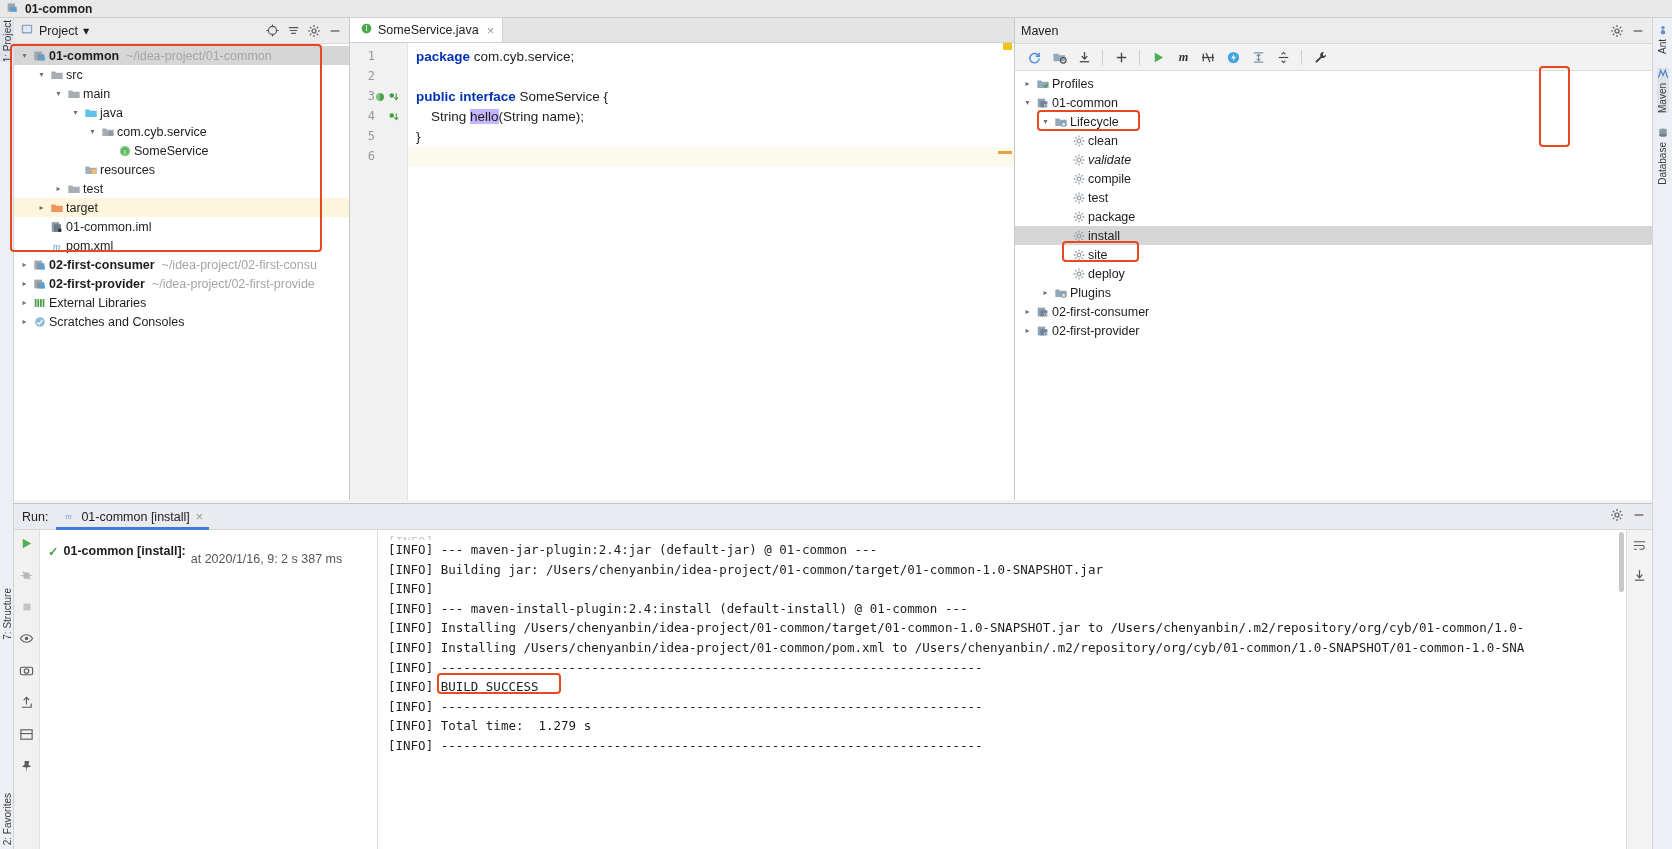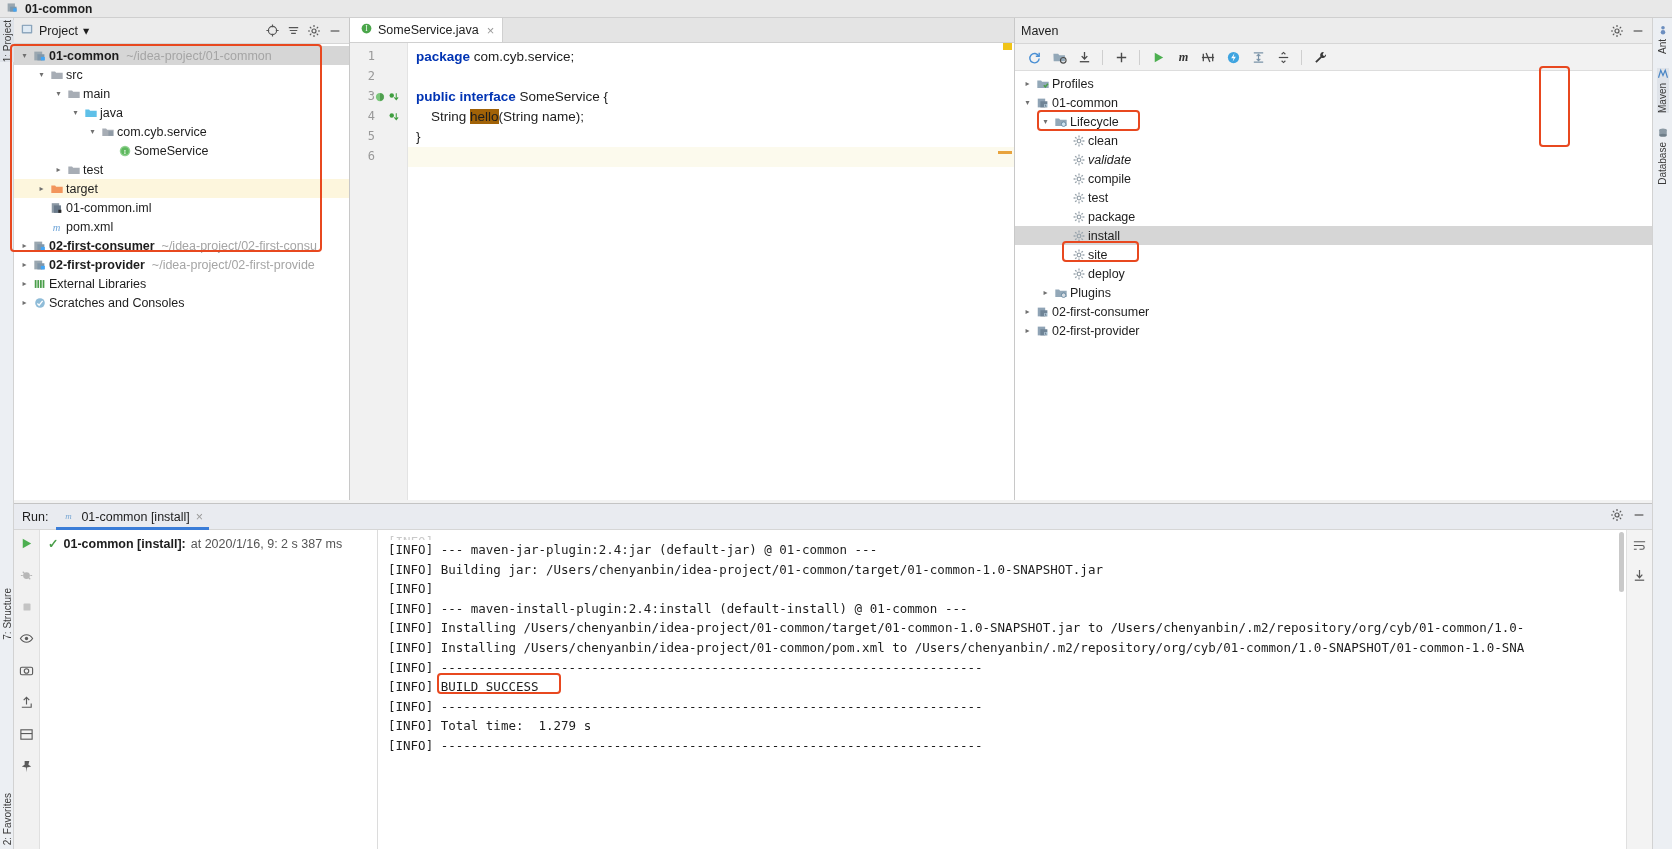--- a/index.html
+++ b/index.html
@@ -98,21 +98,21 @@
   .gutter .ln { position: absolute; right: 32px; font-family: "DejaVu Sans Mono", monospace;
                 font-size: 12px; color: #999; }
   .gutter .gicon { position: absolute; font-size: 11px; }
   .code {
     flex: 1; position: relative; font-family: Liberation Sans, sans-serif;
     font-size: 13.5px; padding-top: 4px; overflow: hidden;
   }
   .cl { height: 20px; line-height: 20px; padding-left: 8px; white-space: pre; }
   .cl.caret { background: #fcfaed; }
   .kw { color: #0033b3; font-weight: bold; }
-  .hl { background: #a16207; }
+  .hl { background: #c4b5fd; }
   .rightmark { position: absolute; right: 2px; width: 9px; height: 9px; }
 
   
   .maven-panel {
     position: absolute; left: 1014px; top: 18px; right: 20px; height: 482px;
     background: #ffffff; border-left: 1px solid #c8c8c8;
   }
   .maven-toolbar {
     height: 27px; background: #f2f2f2; border-bottom: 1px solid #ddd;
     display: flex; align-items: center; gap: 3px; padding-left: 8px;
@@ -308,20 +308,30 @@
           <span class="arrow empty">▸</span>
           <span class="ico">
             <svg width="14" height="14" viewBox="0 0 16 16">
               <circle cx="8" cy="8" r="6" fill="#8fd18f"></circle>
               <circle cx="8" cy="8" r="4.4" fill="#5eb85e"></circle>
               <text x="8" y="11.2" font-size="8" font-family="Liberation Serif, serif" fill="#fff" text-anchor="middle">I</text>
             </svg>
           </span>
           <span class="tlabel">SomeService</span>
         </div>
+        <div class="trow" style="padding-left: 55px;">
+          <span class="arrow empty">▸</span>
+          <span class="ico">
+            <svg width="14" height="14" viewBox="0 0 16 16">
+              <path d="M1.5 4h4.3l1.2 1.5h7.5V12.5h-13z" fill="#a7adb5"></path>
+              <rect x="9" y="7" width="5" height="5.5" fill="#f0c070"></rect>
+            </svg>
+          </span>
+          <span class="tlabel">resources</span>
+        </div>
         <div class="trow" style="padding-left: 38px;">
           <span class="arrow">▸</span>
           <span class="ico">
             <svg width="14" height="14" viewBox="0 0 16 16">
               <path d="M1.5 4h4.3l1.2 1.5h7.5V12.5h-13z" fill="#a7adb5"></path>
             </svg>
           </span>
           <span class="tlabel">test</span>
         </div>
         <div class="trow highlight-row" style="padding-left: 21px;">
@@ -762,21 +772,21 @@
         <span class="rsi">
           <svg width="15" height="15" viewBox="0 0 16 16">
               <path d="M6 2h5l-1 4 3 2-4.5 1L8 14 7.5 9 3 8l3-2z" fill="#5a5a5a"></path>
             </svg>
         </span>
       </div>
       <div class="run-tree">
         <div class="rt-row">
           <span style="color:#4a9e4a; font-weight:bold;">✓</span>
           <span style="font-weight:bold;">01-common [install]:</span>
-          <span style="color:#555;">at 2020/1/16, 9:  2 s 387 ms</span>
+          <span style="color:#555;margin-top:16px;">at 2020/1/16, 9:  2 s 387 ms</span>
         </div>
       </div>
       <div class="console" id="console">
         <div class="vscroll"></div>
       <div class="line partial">[INFO]</div>
           <div class="line">[INFO] --- maven-jar-plugin:2.4:jar (default-jar) @ 01-common ---</div>
           <div class="line">[INFO] Building jar: /Users/chenyanbin/idea-project/01-common/target/01-common-1.0-SNAPSHOT.jar</div>
           <div class="line">[INFO]</div>
           <div class="line">[INFO] --- maven-install-plugin:2.4:install (default-install) @ 01-common ---</div>
           <div class="line">[INFO] Installing /Users/chenyanbin/idea-project/01-common/target/01-common-1.0-SNAPSHOT.jar to /Users/chenyanbin/.m2/repository/org/cyb/01-common/1.0-</div>

